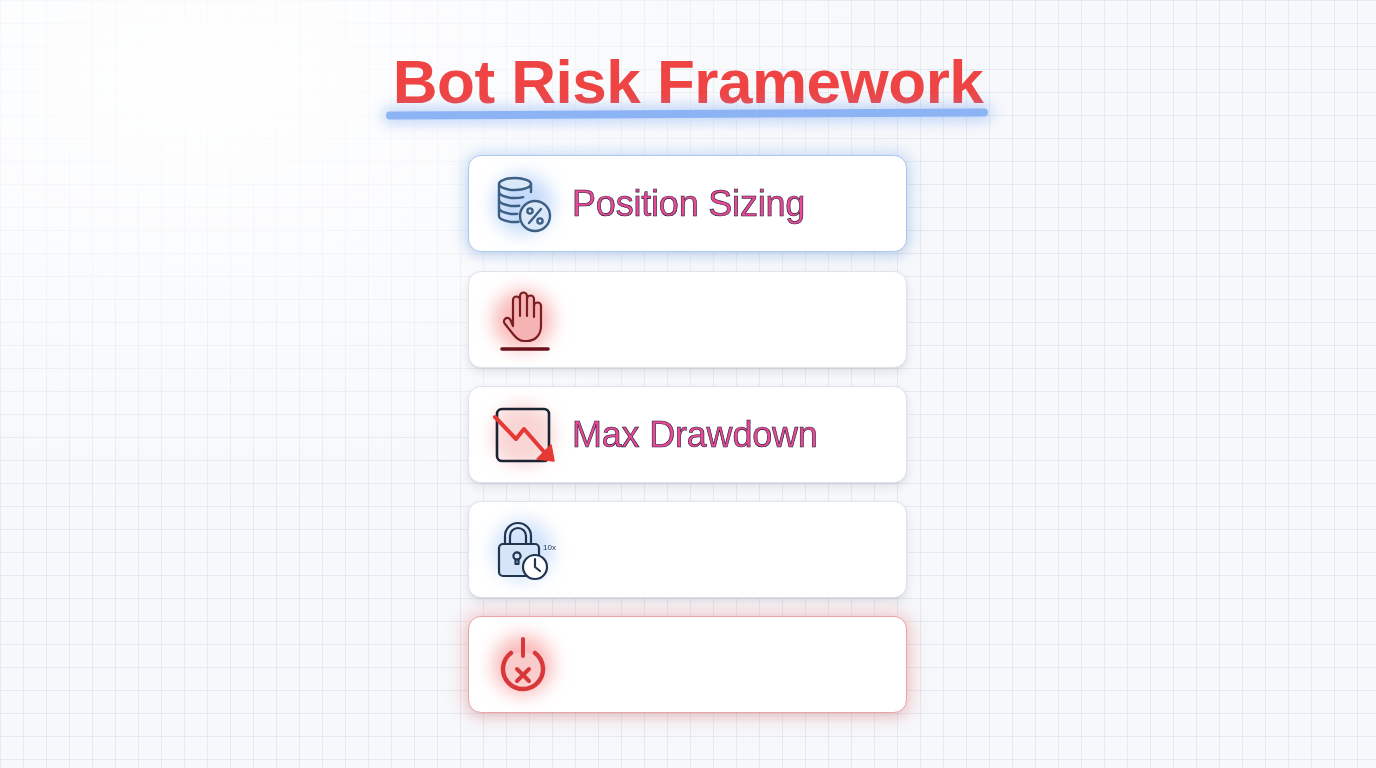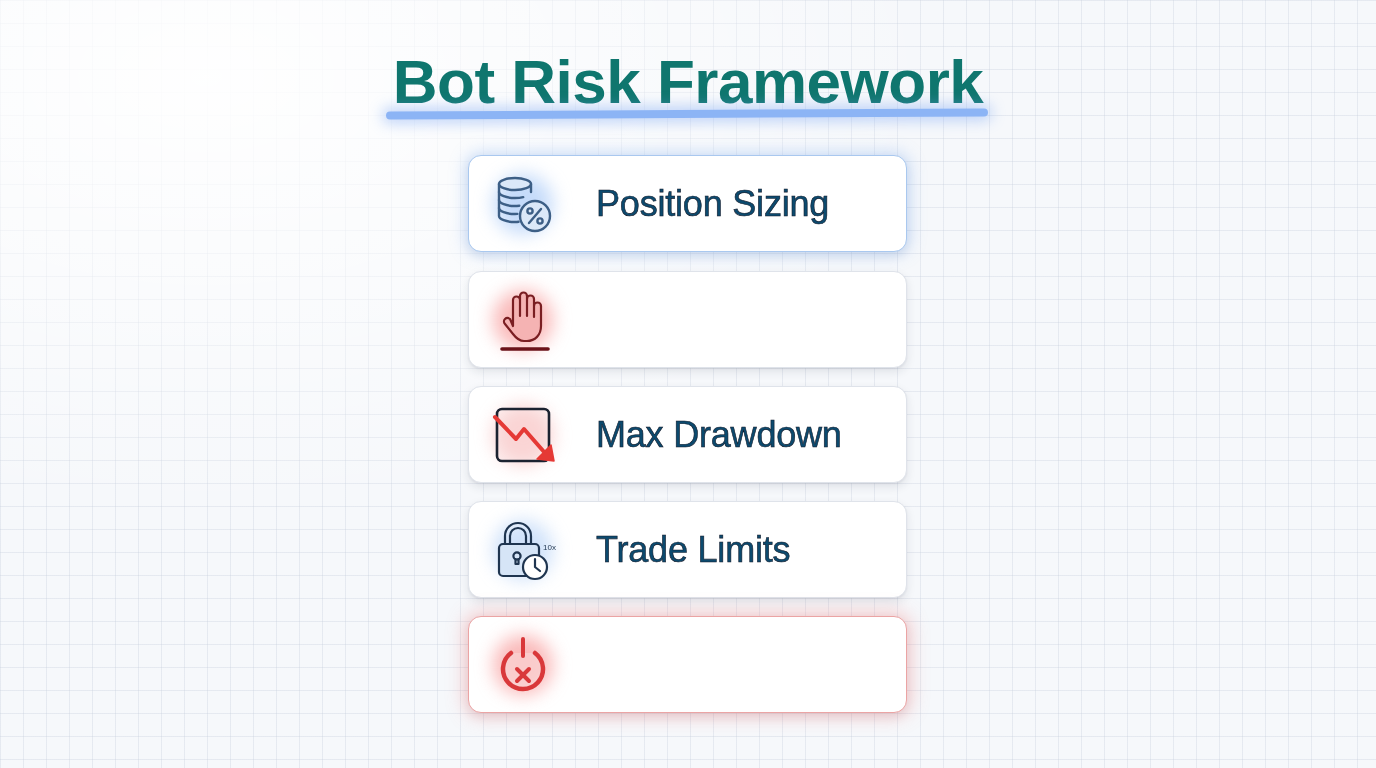--- a/index.html
+++ b/index.html
@@ -19,21 +19,21 @@
       position: absolute;
       left: 0; right: 0;
       top: 44px;
       text-align: center;
     }
     .title {
       display: inline-block;
       position: relative;
       font-size: 62px;
       font-weight: 700;
-      color: #0f766e;
+      color: #ef4444;
       letter-spacing: -0.5px;
       line-height: 76px;
     }
     .title-underline {
       position: absolute;
       left: 386px;
       top: 110px;
       width: 602px;
       height: 8px;
       border-radius: 6px;
@@ -76,24 +76,24 @@
     .card .icon .glow {
       position: absolute;
       left: 6px; top: 6px;
       width: 60px; height: 60px;
       border-radius: 50%;
       filter: blur(9px);
     }
     .card .icon svg { position: relative; }
     .card .label {
       position: absolute;
-      left: 127px;
+      left: 103px;
       font-size: 36px;
       font-weight: 400;
-      color: #0c4a6e;
+      color: #ec4899;
       letter-spacing: -0.2px;
       -webkit-text-stroke: 0.6px #141b2b;
     }
   </style>
 </head>
 <body>
 
 <div class="title-wrap">
   <h1 class="title">Bot Risk Framework</h1>
 </div>
@@ -147,21 +147,20 @@
       <path d="M16 28 V20 a13 13 0 0 1 26 0 V28"></path>
       <path d="M21 28 V20 a8 8 0 0 1 16 0 V28"></path>
       <rect x="10" y="28" width="40" height="32" rx="4" fill="#d6e5f7"></rect>
       <circle cx="28" cy="40" r="3.6"></circle>
       <path d="M26.5 43 v5 h3 v-5"></path>
       <circle cx="46" cy="51" r="12" fill="#ffffff"></circle>
       <path d="M46 43 V51 L51 55"></path>
       <text x="54" y="34" font-size="8" fill="#1f3550" stroke="none" font-family="Liberation Sans, sans-serif">10x</text>
     </svg>
   </div>
-  <span class="label">Trade Limits</span>
 </div>
 
 <div class="card red" style="top:616px;">
   <div class="icon">
     <div class="glow" style="background:rgba(245,130,130,0.55);"></div>
     <svg width="68" height="68" viewBox="0 0 68 68" fill="none" stroke="#d9383a" stroke-linecap="round">
       <path d="M22 22 A20 20 0 1 0 46 22" stroke-width="4.5" fill="rgba(250,215,215,0.6)"></path>
       <line x1="34" y1="8" x2="34" y2="25" stroke-width="4"></line>
       <line x1="28" y1="38" x2="40" y2="50" stroke-width="4"></line>
       <line x1="40" y1="38" x2="28" y2="50" stroke-width="4"></line>

